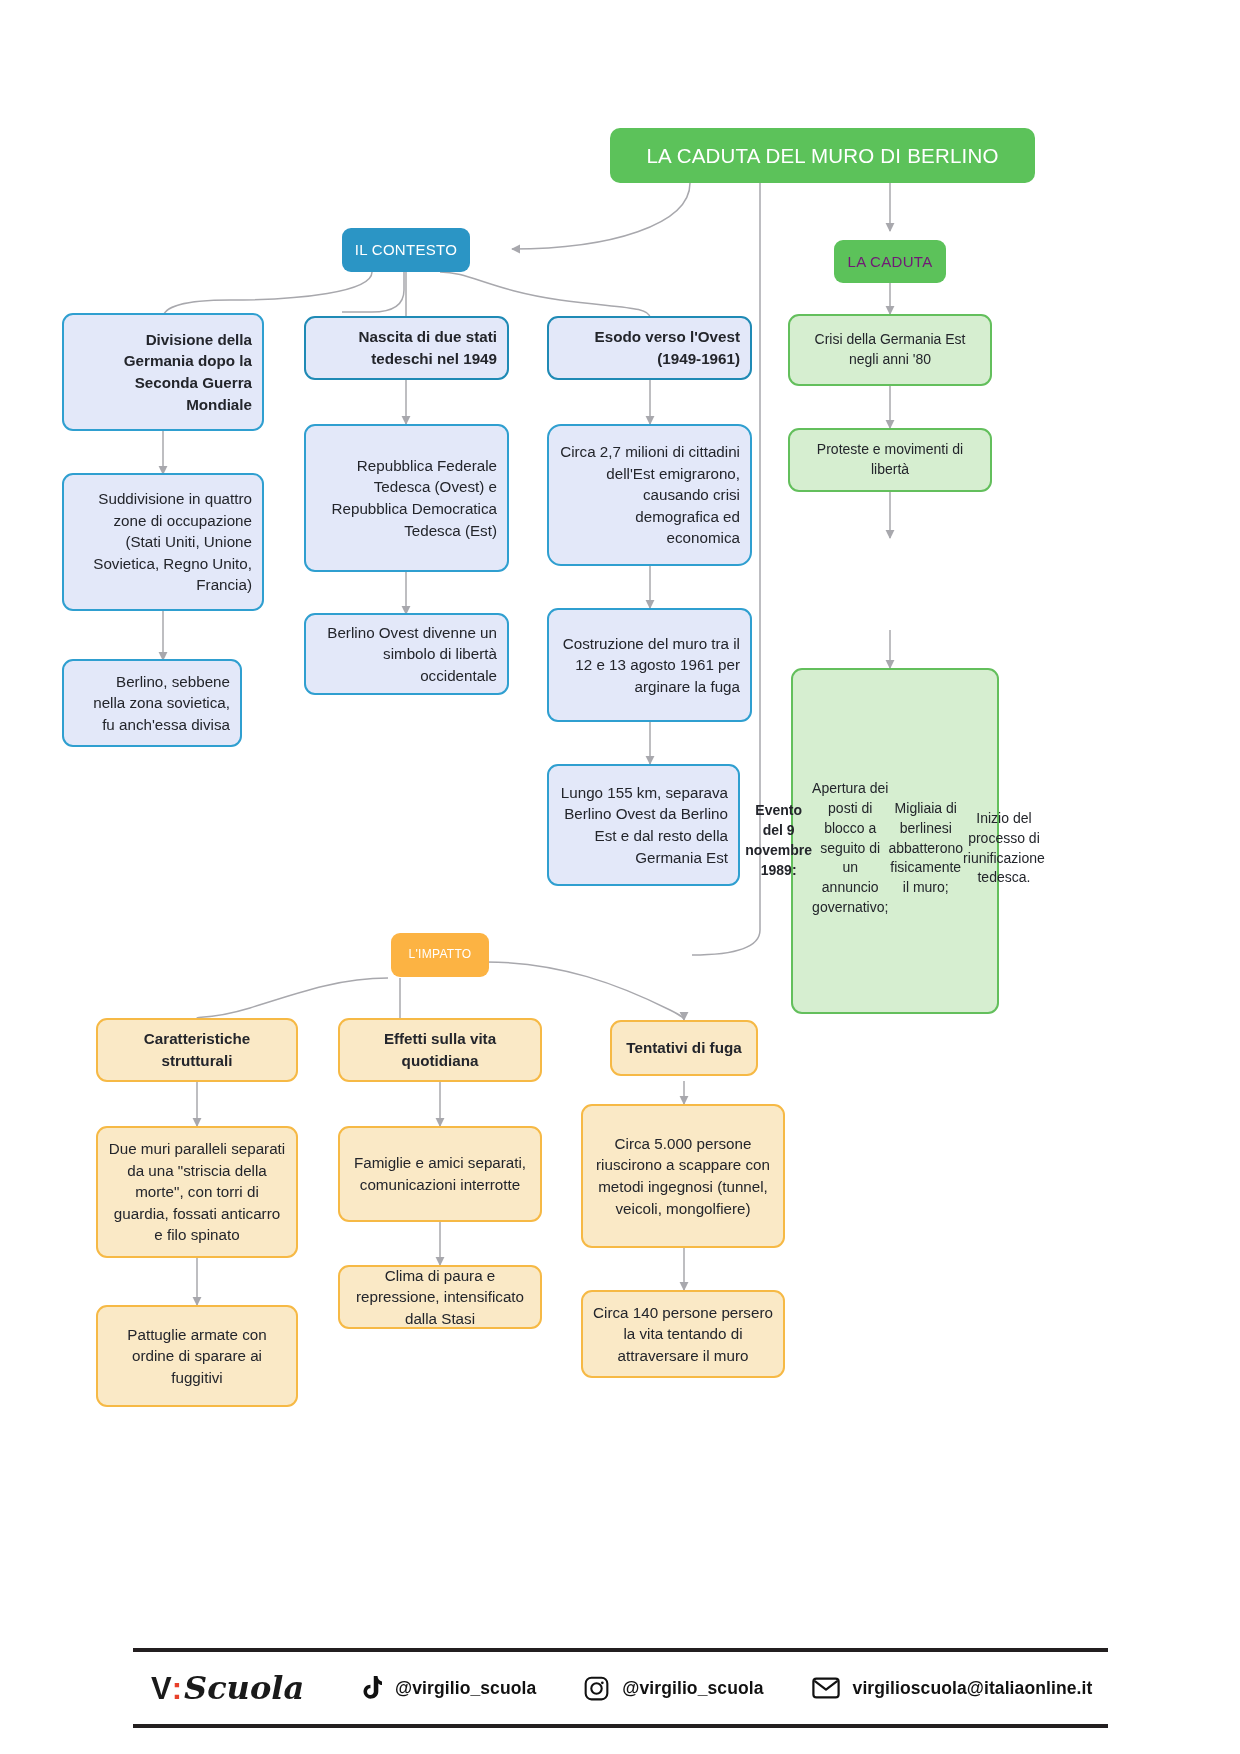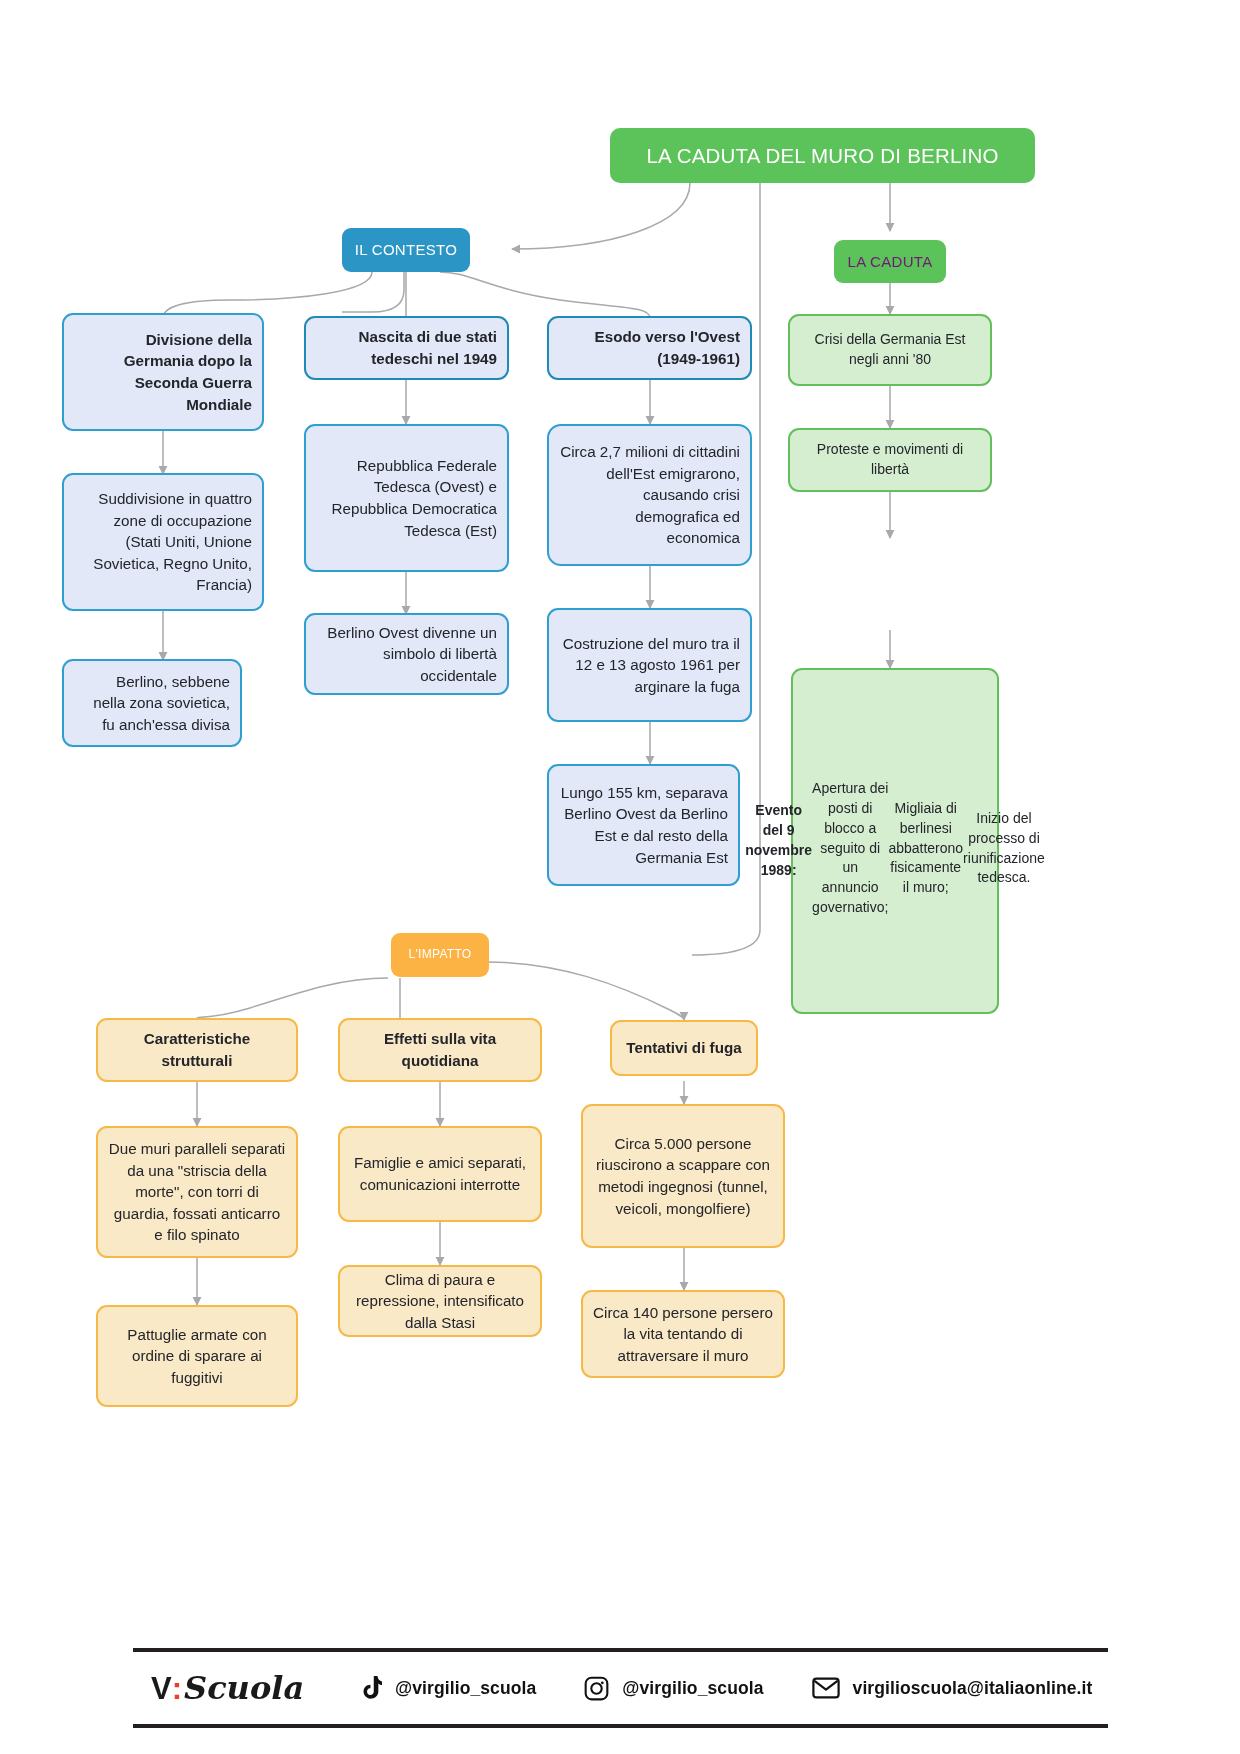--- a/index.html
+++ b/index.html
@@ -144,21 +144,21 @@
     <p>Migliaia di berlinesi abbatterono fisicamente il muro;</p>
     <p>Inizio del processo di riunificazione tedesca.</p>
   </div>
 
   <div class="node orange bold" style="left:96px;top:1018px;width:202px;height:64px;">Caratteristiche strutturali</div>
   <div class="node orange" style="left:96px;top:1126px;width:202px;height:132px;">Due muri paralleli separati da una "striscia della morte", con torri di guardia, fossati anticarro e filo spinato</div>
   <div class="node orange" style="left:96px;top:1305px;width:202px;height:102px;">Pattuglie armate con ordine di sparare ai fuggitivi</div>
 
   <div class="node orange bold" style="left:338px;top:1018px;width:204px;height:64px;">Effetti sulla vita quotidiana</div>
   <div class="node orange" style="left:338px;top:1126px;width:204px;height:96px;">Famiglie e amici separati, comunicazioni interrotte</div>
-  <div class="node orange" style="left:338px;top:1265px;width:204px;height:72px;">Clima di paura e repressione, intensificato dalla Stasi</div>
+  <div class="node orange" style="left:338px;top:1265px;width:204px;height:64px;">Clima di paura e repressione, intensificato dalla Stasi</div>
 
   <div class="node orange bold" style="left:610px;top:1020px;width:148px;height:56px;">Tentativi di fuga</div>
   <div class="node orange" style="left:581px;top:1104px;width:204px;height:144px;">Circa 5.000 persone riuscirono a scappare con metodi ingegnosi (tunnel, veicoli, mongolfiere)</div>
   <div class="node orange" style="left:581px;top:1290px;width:204px;height:88px;">Circa 140 persone persero la vita tentando di attraversare il muro</div>
 
   <div id="footer">
     <div class="rule"></div>
     <div class="footer-row">
 
       <div class="logo">

